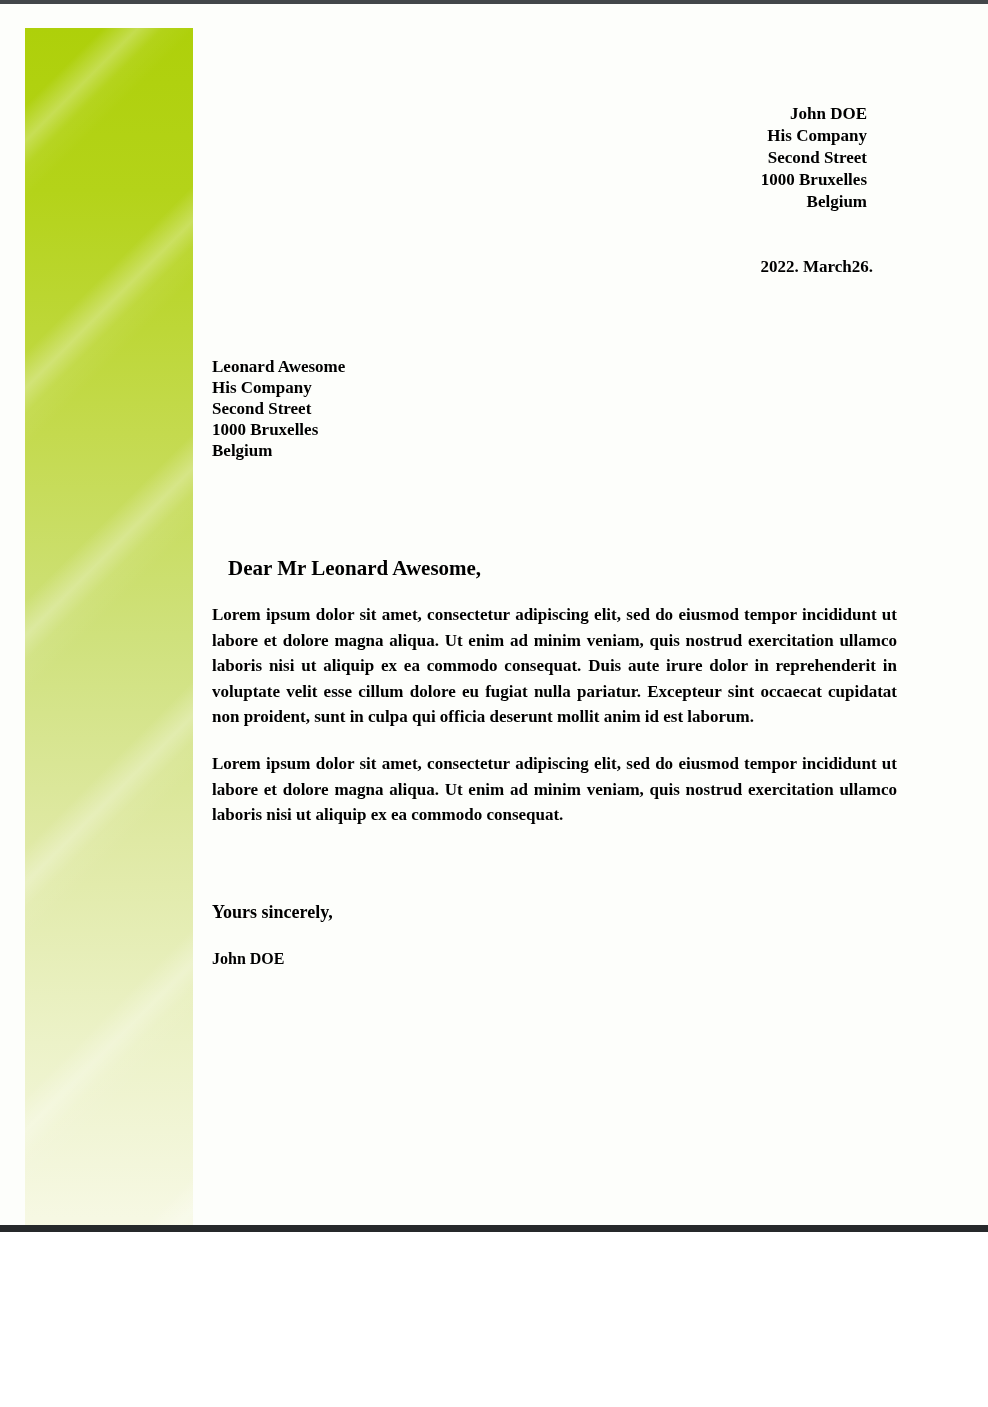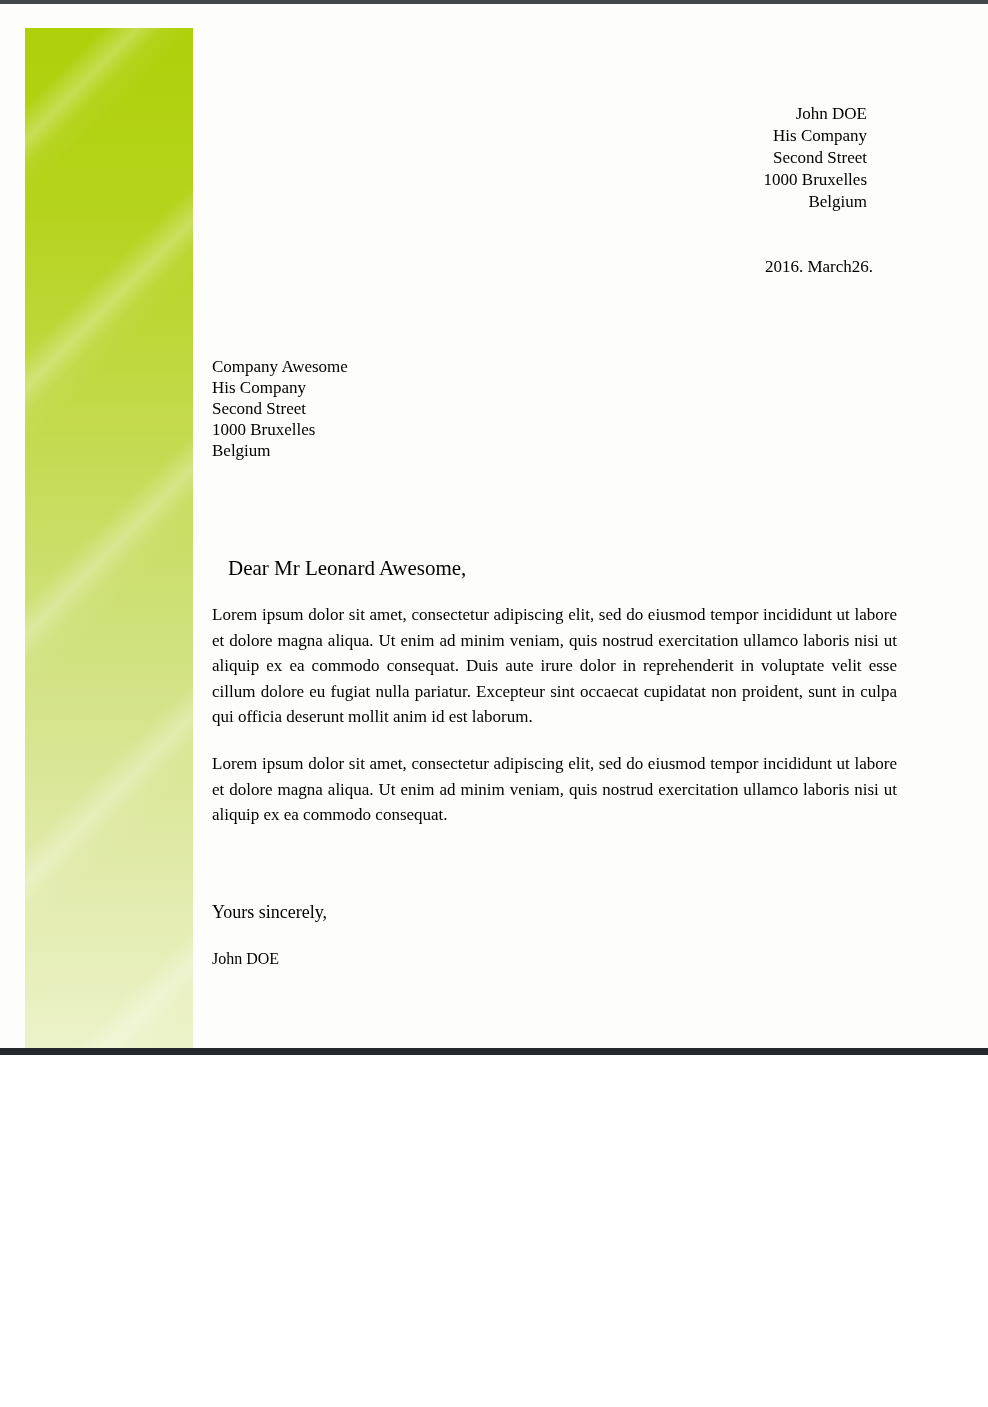--- a/index.html
+++ b/index.html
@@ -3,25 +3,26 @@
 <meta charset="utf-8">
 <style>
   html, body {
     margin: 0;
     padding: 0;
     background: #ffffff;
   }
   .page {
     position: relative;
     width: 988px;
-    height: 1055px;
+    height: 1232px;
     background: var(--paper, #fdfefb);
     font-family: "Liberation Serif", "DejaVu Serif", serif;
     color: var(--text, #000000);
     overflow: hidden;
+    font-weight: bold;
   }
   .top-bar {
     position: absolute;
     top: 0; left: 0;
     width: 100%; height: 4px;
     background: var(--top-bar, #43474a);
   }
   .bottom-bar {
     position: absolute;
     bottom: 0; left: 0;
@@ -113,24 +114,24 @@
   <div class="accent-bar"></div>
 
   <div class="sender">
     <div>John DOE</div>
     <div>His Company</div>
     <div>Second Street</div>
     <div>1000 Bruxelles</div>
     <div>Belgium</div>
   </div>
 
-  <div class="date">2016. March26.</div>
+  <div class="date">2022. March26.</div>
 
   <div class="recipient">
-    <div>Company Awesome</div>
+    <div>Leonard Awesome</div>
     <div>His Company</div>
     <div>Second Street</div>
     <div>1000 Bruxelles</div>
     <div>Belgium</div>
   </div>
 
   <div class="salutation">Dear Mr Leonard Awesome,</div>
 
   <p class="para para-1">Lorem ipsum dolor sit amet, consectetur adipiscing elit, sed do eiusmod tempor incididunt ut labore et dolore magna aliqua. Ut enim ad minim veniam, quis nostrud exercitation ullamco laboris nisi ut aliquip ex ea commodo consequat. Duis aute irure dolor in reprehenderit in voluptate velit esse cillum dolore eu fugiat nulla pariatur. Excepteur sint occaecat cupidatat non proident, sunt in culpa qui officia deserunt mollit anim id est laborum.</p>
 

